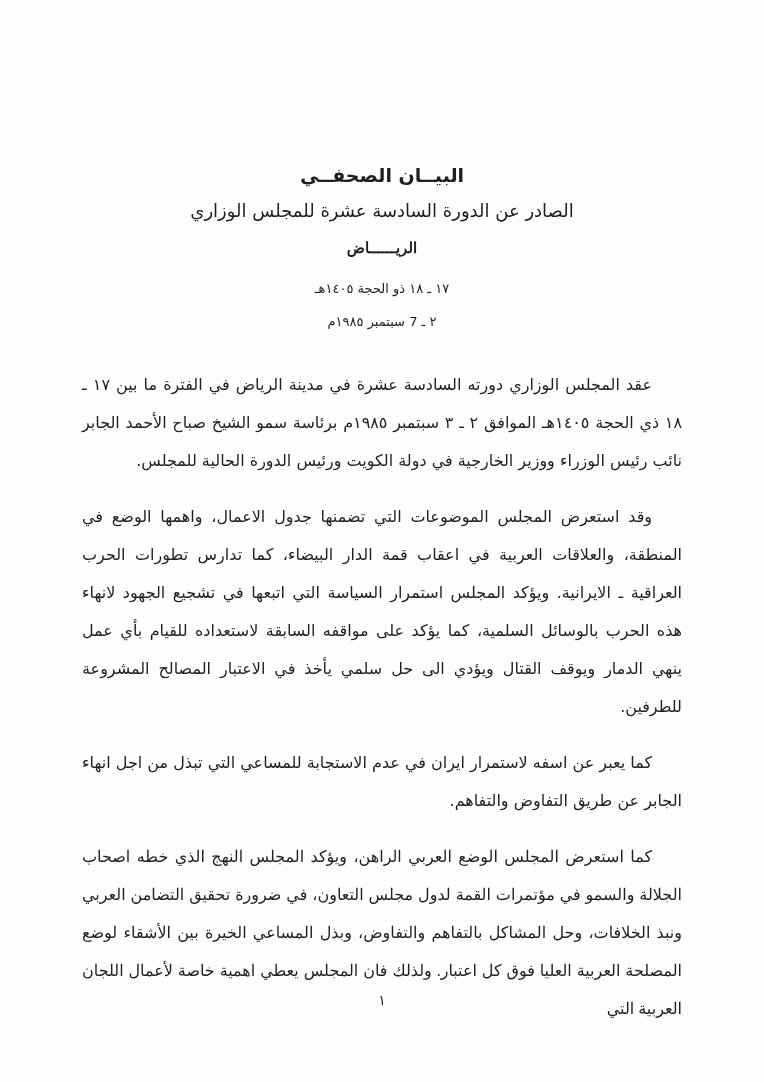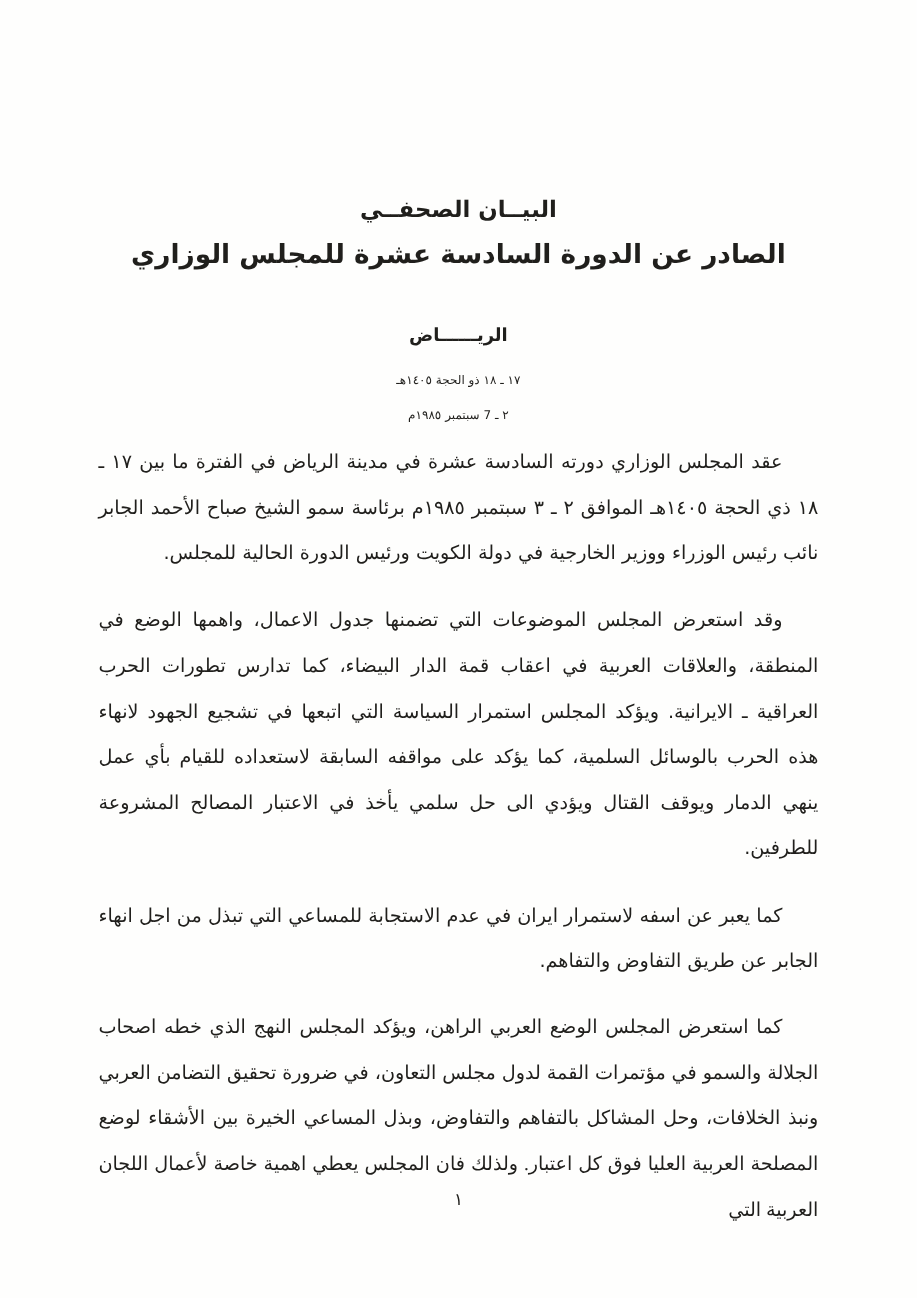--- a/index.html
+++ b/index.html
@@ -24,31 +24,32 @@
     right: 0;
     text-align: center;
     direction: rtl;
   }
   .title-main {
     font-size: 19px;
     font-weight: bold;
     margin: 0 0 14px 0;
   }
   .title-sub {
-    font-size: 22px;
-    font-weight: bold;
-    margin: 0 0 45px 0;
+    font-size: 18px;
+    font-weight: normal;
+    margin: 0 0 18px 0;
   }
   .location {
     font-size: 15px;
     font-weight: bold;
     margin: 0 0 24px 0;
+    font-family: Liberation Serif, serif;
   }
   .date-line {
-    font-size: 10px;
+    font-size: 13px;
     margin: 0 0 18px 0;
   }
   .body-text {
     position: absolute;
     top: 366px;
     right: 82px;
     width: 600px;
     direction: rtl;
     text-align: justify;
     text-justify: inter-word;

